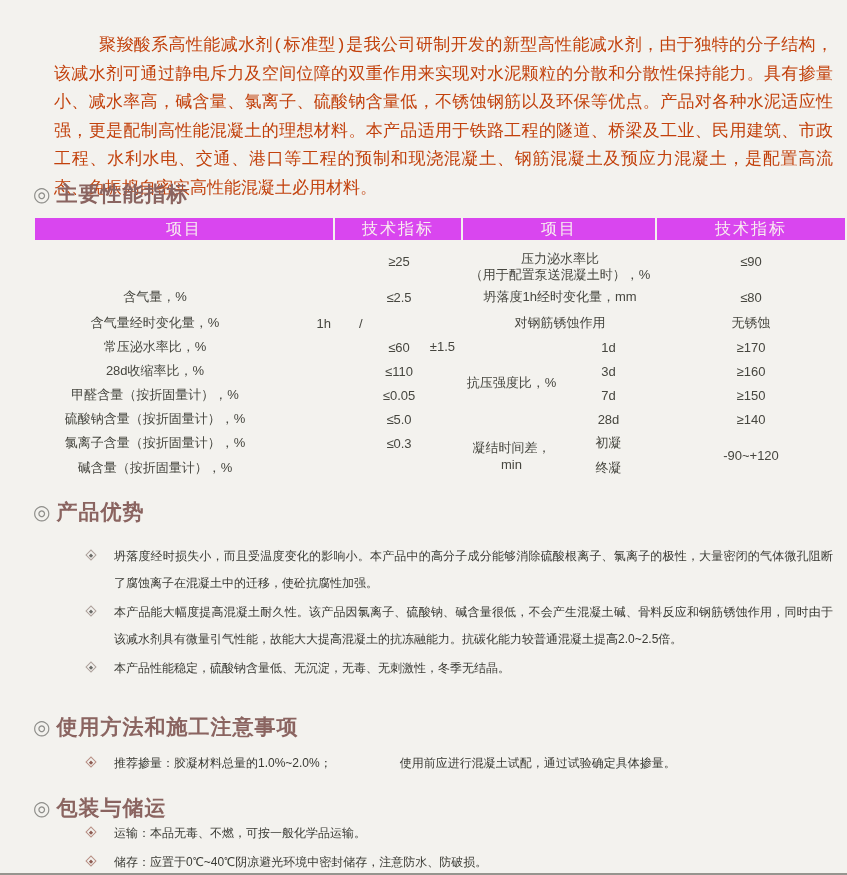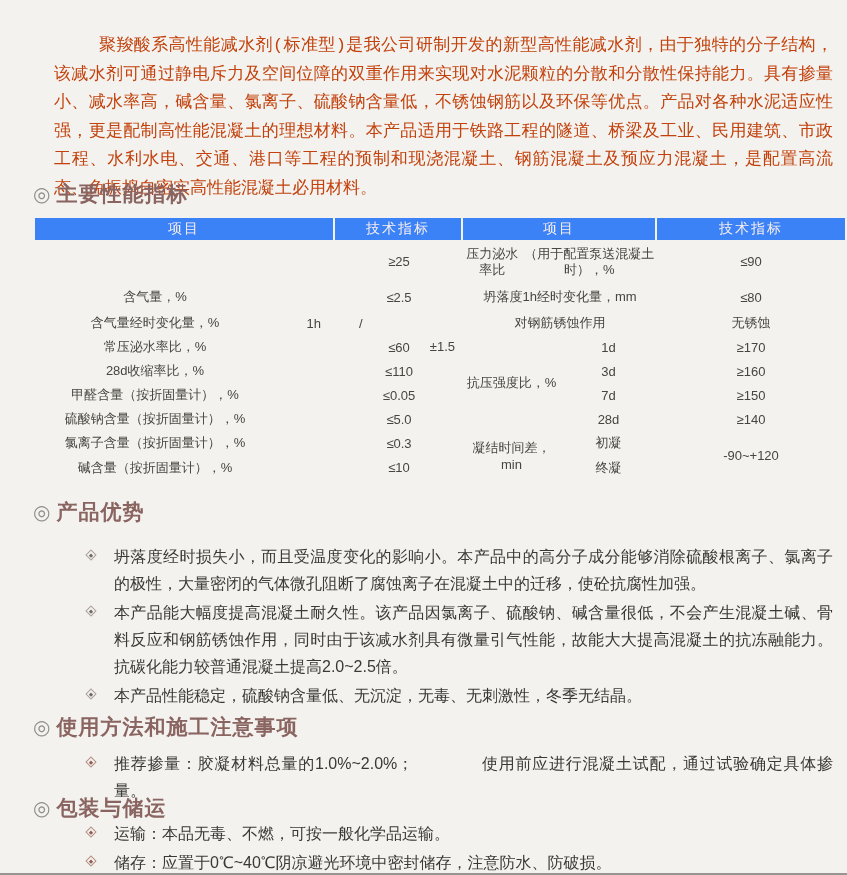--- a/index.html
+++ b/index.html
@@ -28,36 +28,36 @@
   
   .perf-table {
     position:absolute; top:218px; left:35px;
     display:grid;
     grid-template-columns:300px 128px 97px 97px 188px;
     grid-template-rows:22px 43px 28px 24px 24px 24px 24px 24px 24px 25px;
     font-size:13px; color:#46463f;
   }
   .cell { display:flex; align-items:center; justify-content:center; text-align:center; }
   .th {
-    background:#3b82f6; color:#f9eef0; font-size:14px; letter-spacing:2px;
+    background:#d946ef; color:#f9eef0; font-size:16px; letter-spacing:2px;
     border-right:2px solid #f3f2ee;
     text-align:center;
   }
   .th-last { border-right:none; }
   .lbl-left { padding-right:60px; }      
   .rel { position:relative; }
   .center-lbl { flex:1; text-align:center; padding-right:60px; }
-  .pos-1h  { position:absolute; right:14px; }
+  .pos-1h  { position:absolute; right:4px; }
   .pos-slash { position:absolute; left:24px; }
   .pos-val { position:absolute; right:8px;margin-top:46px; }
-  .two-line { flex-direction:row; line-height:16px; justify-content:flex-end; }
+  .two-line { flex-direction:column; line-height:16px; justify-content:flex-end; }
   
   .bullets { position:absolute; left:85px; width:748px; }
   .bullet { display:flex; margin-bottom:2px; }
-  .btxt { font-size:16px; line-height:27px; text-align:justify; color:#3a3a34; flex:1; }
+  .btxt { font-size:12px; line-height:27px; text-align:justify; color:#3a3a34; flex:1; }
   .diamond {
     width:8px; height:8px; flex:none;
     border:1px solid #aca09b; transform:rotate(45deg);
     margin:8px 19px 0 2px; position:relative; background:#f3f2ee;
   }
   .diamond::after { content:""; position:absolute; inset:1.5px; background:#6b6b67; }
   .diamond.red { border-color:#b78f85; }
   .diamond.red::after { background:#8e5c52; }
   .gap { display:inline-block; width:68px; }
   .scan-edge { position:absolute; left:0; bottom:0; width:100%; height:2px; background:#96958f; }
@@ -104,21 +104,20 @@
     <div class="cell lbl-left" style="grid-area:7/1">甲醛含量（按折固量计），%</div>
     <div class="cell" style="grid-area:7/2">≤0.05</div>
 
     <div class="cell lbl-left" style="grid-area:8/1">硫酸钠含量（按折固量计），%</div>
     <div class="cell" style="grid-area:8/2">≤5.0</div>
 
     <div class="cell lbl-left" style="grid-area:9/1">氯离子含量（按折固量计），%</div>
     <div class="cell" style="grid-area:9/2">≤0.3</div>
 
     <div class="cell lbl-left" style="grid-area:10/1">碱含量（按折固量计），%</div>
-    <div class="cell" style="grid-area:10/2">≤10</div>
 
     <div class="cell two-line" style="grid-area:2/3/3/5">
       <span>压力泌水率比</span>
       <span>（用于配置泵送混凝土时），%</span>
     </div>
     <div class="cell" style="grid-area:2/5">≤90</div>
 
     <div class="cell" style="grid-area:3/3/4/5">坍落度1h经时变化量，mm</div>
     <div class="cell" style="grid-area:3/5">≤80</div>
 

